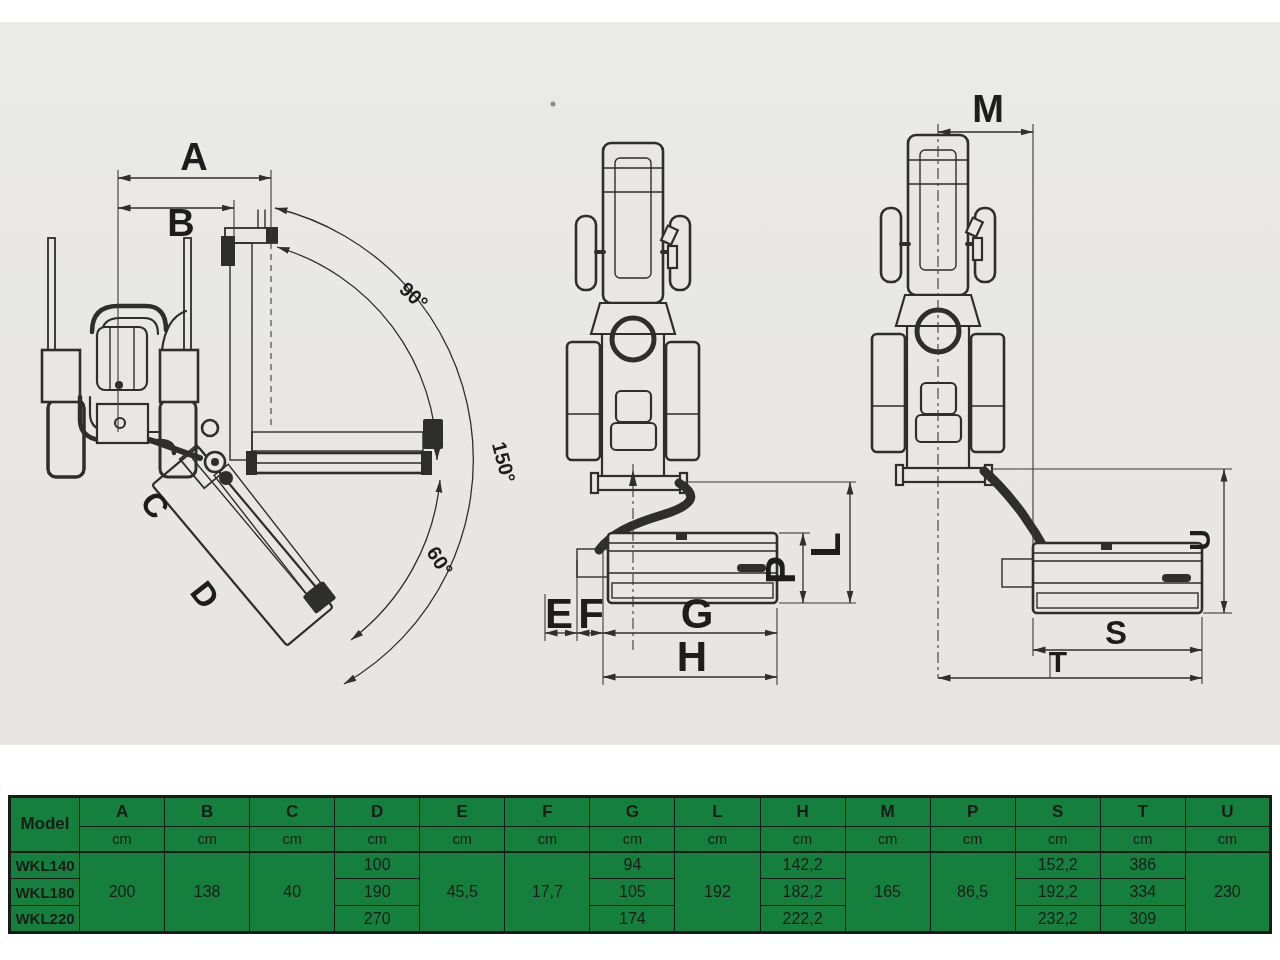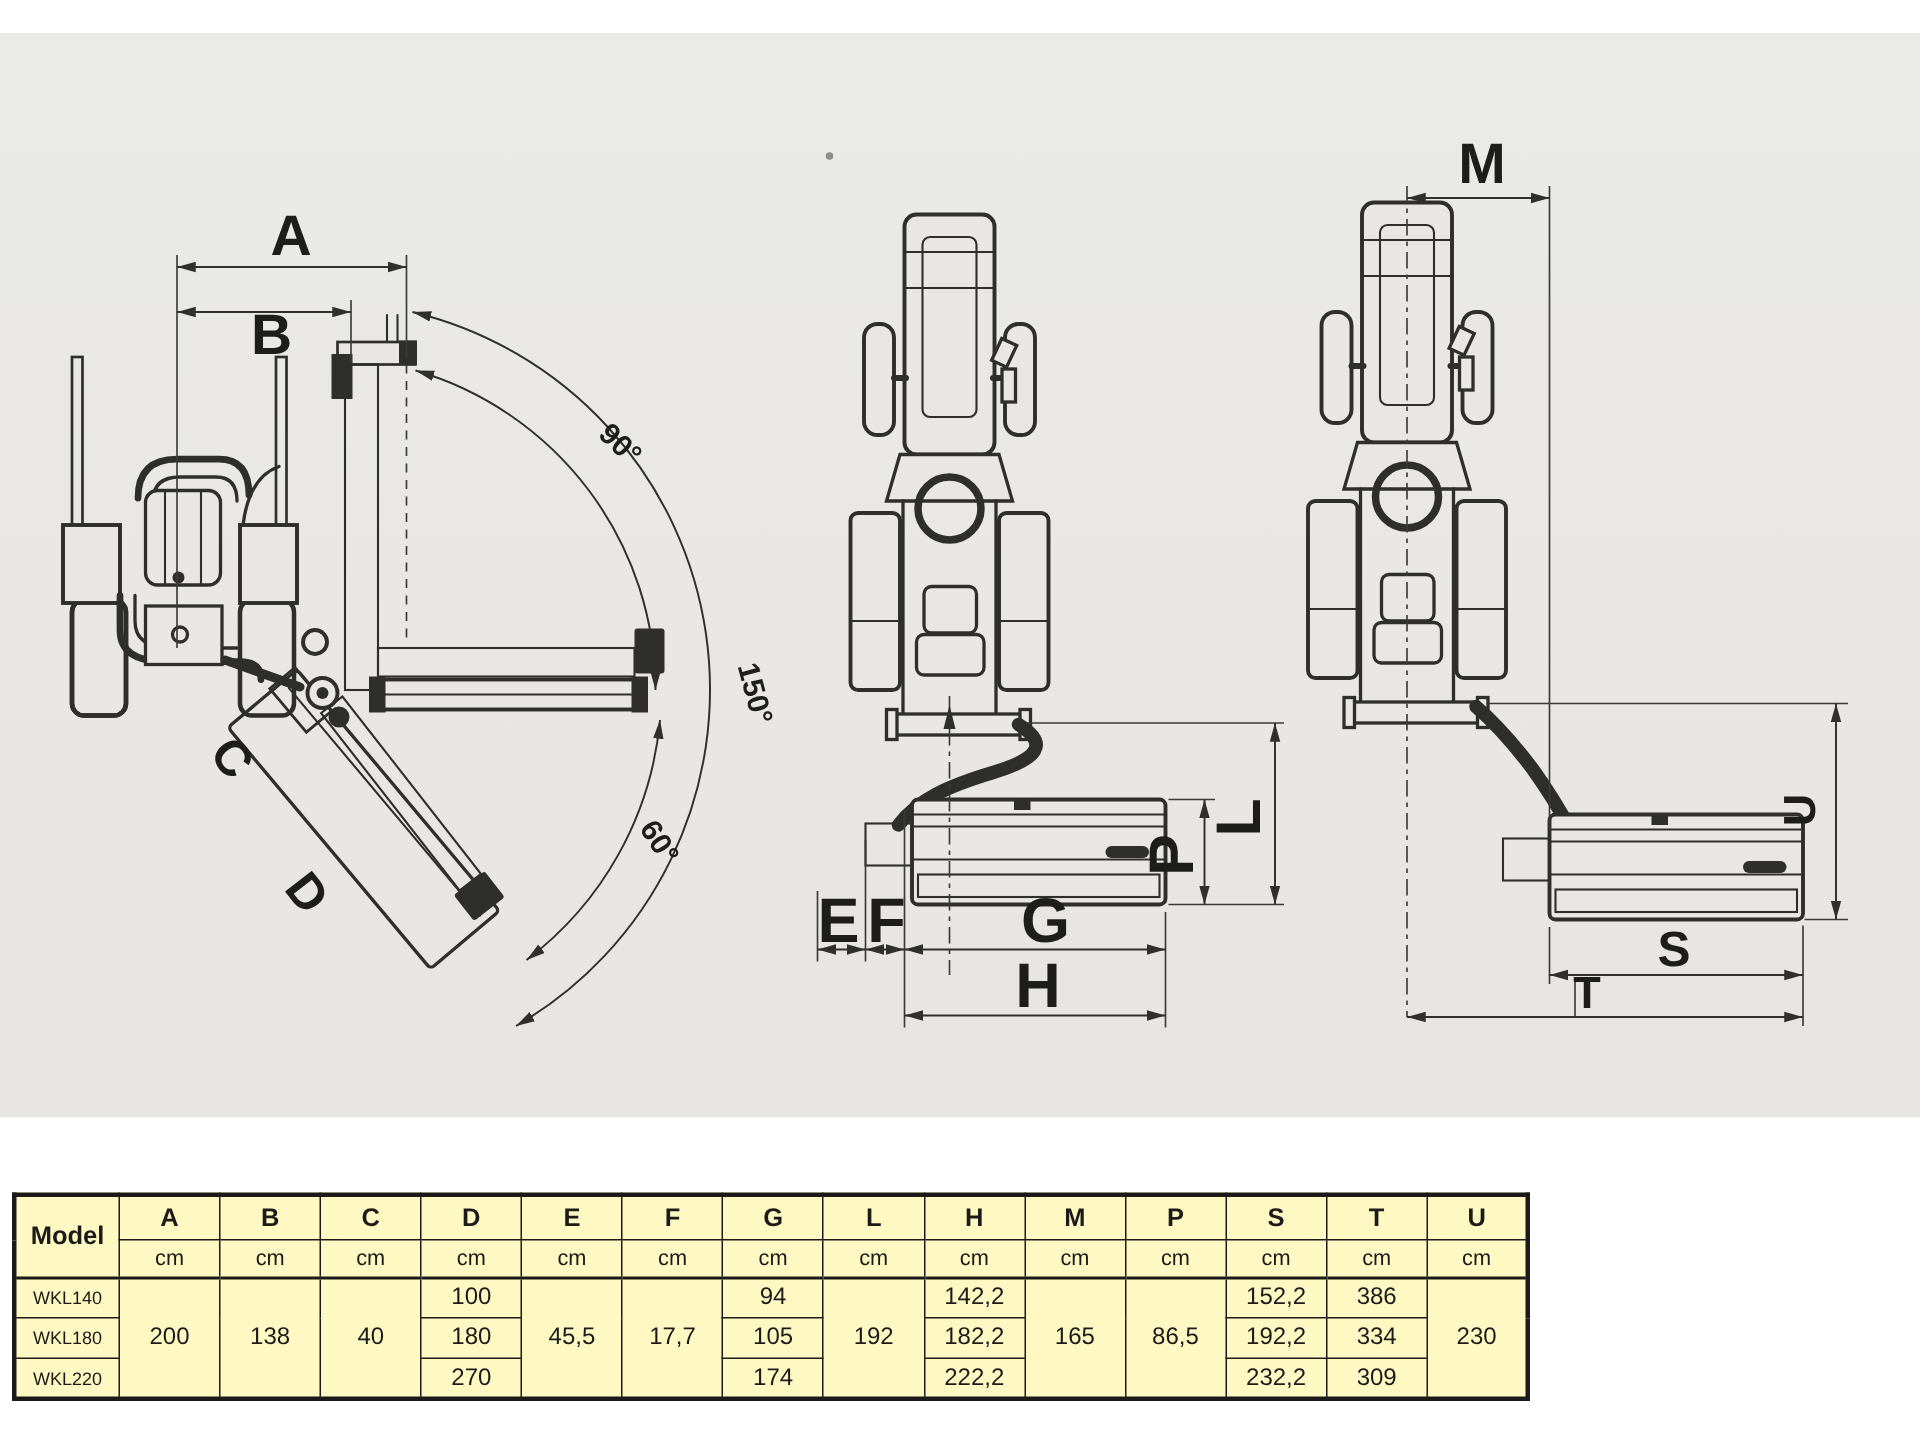--- a/index.html
+++ b/index.html
@@ -15,31 +15,31 @@
   .bg{fill:#e8e7e5}
   .dark{fill:#2e2e2c;stroke:none}
   .dim{stroke:#2f2f2d;stroke-width:1.3;fill:none}
   .dimthin{stroke:#3a3a38;stroke-width:1.1;fill:none}
   .dash{stroke-dasharray:11 4 3 4}
   .dash2{stroke-dasharray:6 5}
   text{fill:#1d1d1b;font-family:"Liberation Sans",sans-serif;font-weight:700;}
   .lbl-big{font-size:38px}.lbl-xl{font-size:42px}
   .lbl-s{font-size:33px}.lbl-t{font-size:30px}.ang{font-size:20px}
   
-  #spec-table{position:absolute;left:8px;top:795px;width:1012px;border-collapse:collapse;
-              table-layout:fixed;background:#fef9c3;border:3px solid #1a1a18;color:#1b1b19;}
+  #spec-table{position:absolute;left:8px;top:795px;width:1264px;border-collapse:collapse;
+              table-layout:fixed;background:#15803d;border:3px solid #1a1a18;color:#1b1b19;}
   #spec-table th,#spec-table td{border:1.5px solid #1a1a18;text-align:center;vertical-align:middle;
               padding:0;overflow:hidden;white-space:nowrap;}
   #spec-table tr:nth-child(1){height:30px}
   #spec-table tr:nth-child(2){height:25px}
   #spec-table tr:nth-child(n+3){height:27px}
   .cell-letter{font-size:17px;font-weight:700;}
   .cell-unit{font-size:14.5px;font-weight:400;border-bottom-width:2.5px !important;}
   .cell-model-h{font-size:17px;font-weight:700;border-bottom-width:2.5px !important;}
-  .cell-model{font-size:12px;font-weight:400;}
+  .cell-model{font-size:15px;font-weight:700;}
   .cell-val{font-size:16px;font-weight:400;}
 </style>
 </head>
 <body>
 
 <div id="stage">
   <div id="gray-band"></div>
 
   <svg id="diagram-svg" width="1280" height="760" viewBox="0 0 1280 760">
     <defs>
@@ -294,21 +294,21 @@
           <td class="cell-val" rowspan="3">192</td>
           <td class="cell-val">142,2</td>
           <td class="cell-val" rowspan="3">165</td>
           <td class="cell-val" rowspan="3">86,5</td>
           <td class="cell-val">152,2</td>
           <td class="cell-val">386</td>
           <td class="cell-val" rowspan="3">230</td>
         </tr>
         <tr>
           <th class="cell-model">WKL180</th>
-          <td class="cell-val">180</td>
+          <td class="cell-val">190</td>
           <td class="cell-val">105</td>
           <td class="cell-val">182,2</td>
           <td class="cell-val">192,2</td>
           <td class="cell-val">334</td>
         </tr>
         <tr>
           <th class="cell-model">WKL220</th>
           <td class="cell-val">270</td>
           <td class="cell-val">174</td>
           <td class="cell-val">222,2</td>

